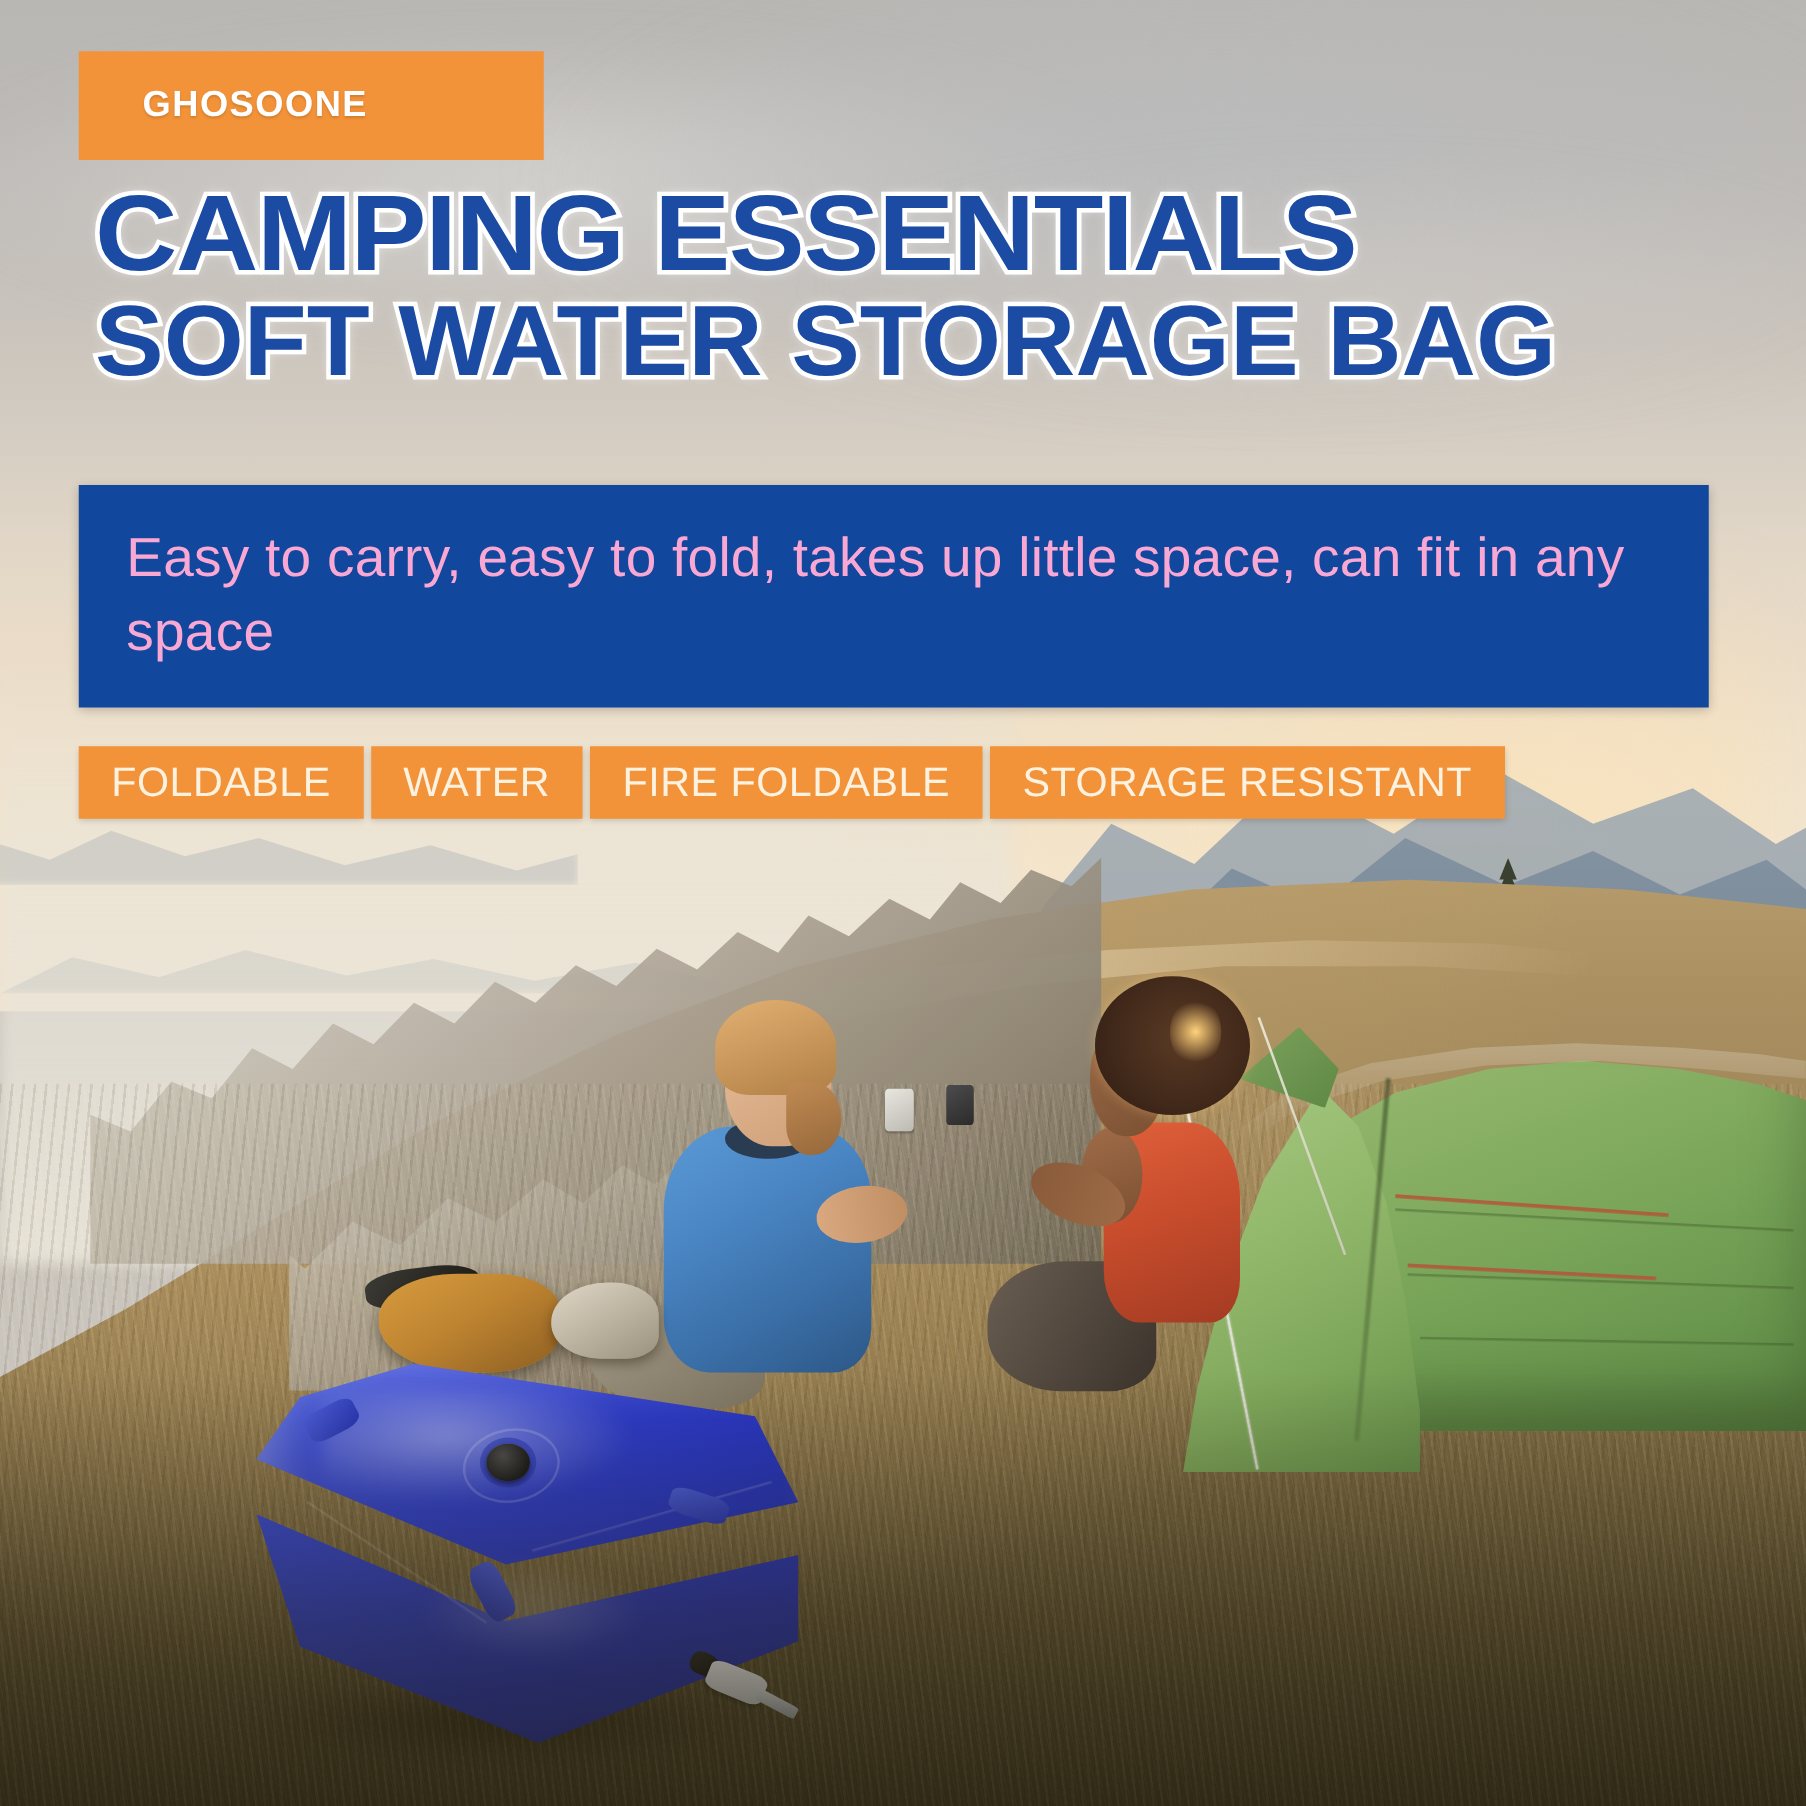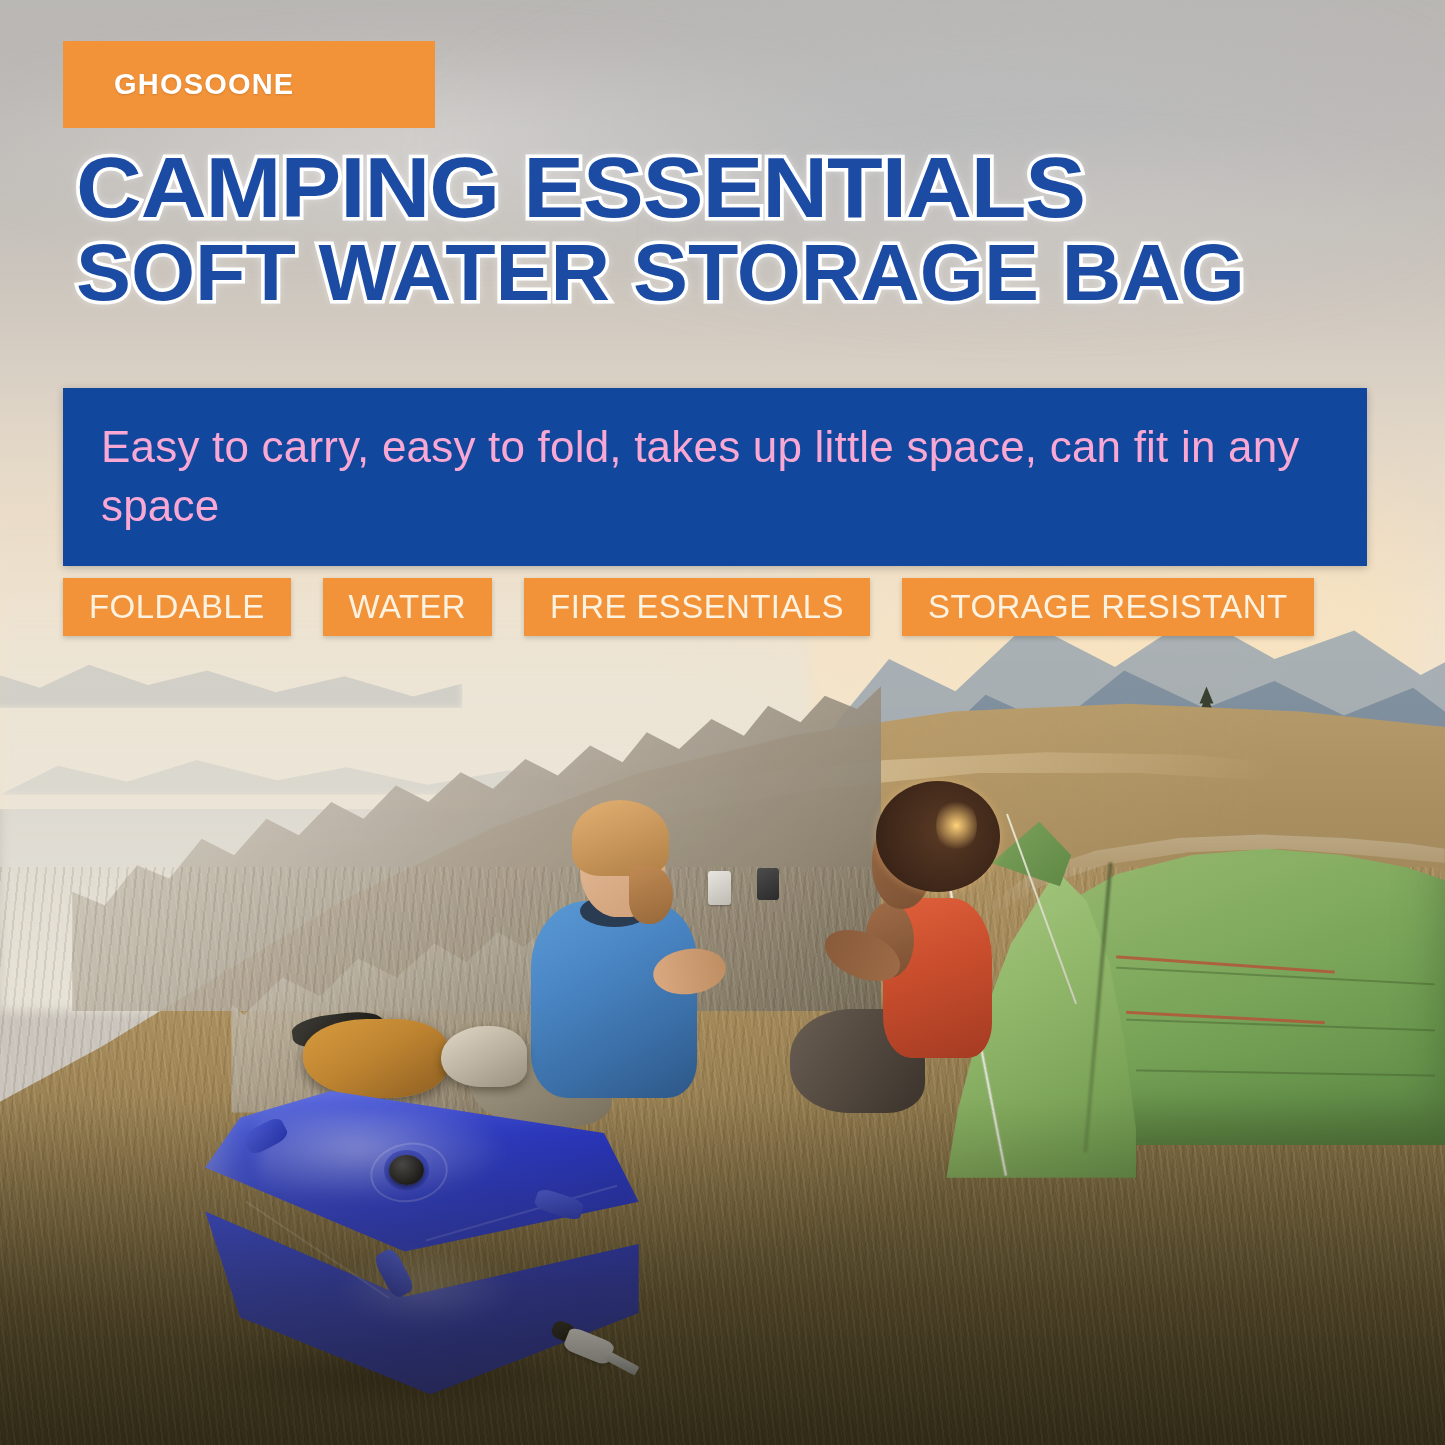--- a/index.html
+++ b/index.html
@@ -439,22 +439,22 @@
     color:#f9a8d4;
     font-family:"Liberation Sans",sans-serif;
     font-size:44px;
     font-weight:normal;
     line-height:1.33;
     margin:0 38px;
     letter-spacing:.2px;
   }
 
   .tags{
-    position:absolute;left:63px;top:578px;
-    display:flex;align-items:center;gap:32px;
+    position:absolute;left:63px;top:597px;
+    display:flex;align-items:center;gap:6px;
   }
   .tag{
     height:58px;
     background:#F2933A;
     display:flex;align-items:center;justify-content:center;
     padding:0 26px;
     box-shadow:0 2px 5px rgba(0,0,0,.18);
   }
   .tag span{
     color:#FDF2E0;
@@ -573,20 +573,20 @@
   </div>
 
   <div class="tags">
     <div class="tag">
       <span>FOLDABLE</span>
     </div>
     <div class="tag">
       <span>WATER</span>
     </div>
     <div class="tag">
-      <span>FIRE ESSENTIALS</span>
+      <span>FIRE FOLDABLE</span>
     </div>
     <div class="tag">
       <span>STORAGE RESISTANT</span>
     </div>
   </div>
 
 </div>
 
 </body></html>

